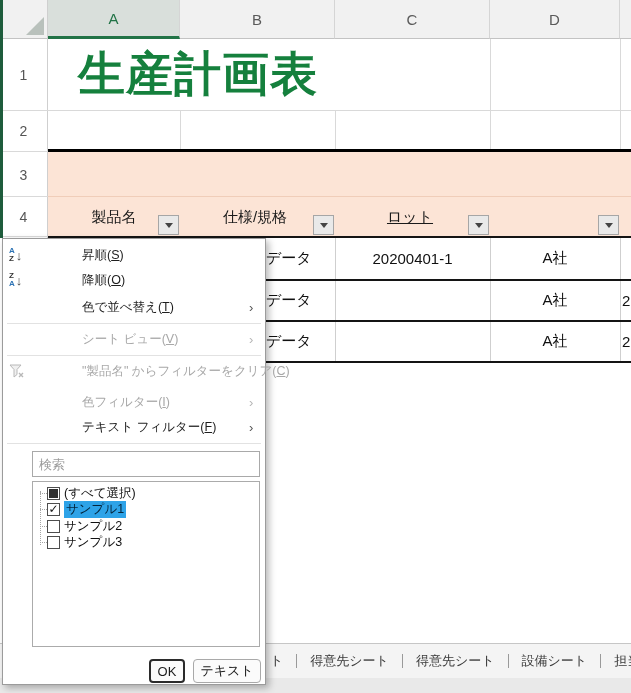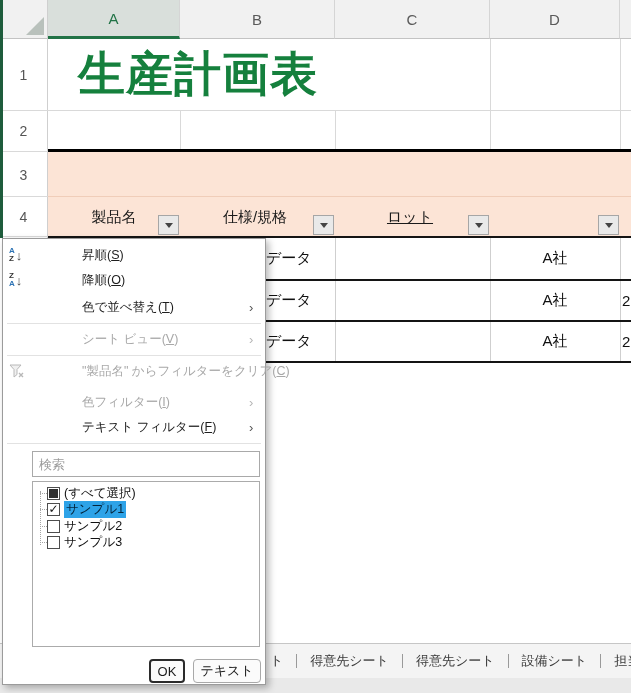--- a/index.html
+++ b/index.html
@@ -139,20 +139,21 @@
       <div class="tri"></div>
     </div>
 
   <div class="row-border" style="top:236px;"></div>
 
   <div class="gridline-v" style="left:335px;top:238px;height:124px;background:#cfcfcf;"></div>
   <div class="gridline-v" style="left:490px;top:238px;height:124px;background:#cfcfcf;"></div>
   <div class="gridline-v" style="left:620px;top:238px;height:124px;background:#cfcfcf;"></div>
 
   <div class="cell-text" style="left:266px;top:238px;height:41px;">データ</div>
+  <div class="cell-text ctr" style="left:335px;top:238px;width:155px;height:41px;">20200401-1</div>
   <div class="cell-text ctr" style="left:490px;top:238px;width:130px;height:41px;">A社</div>
   <div class="row-border" style="top:279px;"></div>
 
   <div class="cell-text" style="left:266px;top:281px;height:39px;">データ</div>
   <div class="cell-text ctr" style="left:490px;top:281px;width:130px;height:39px;">A社</div>
   <div class="cell-text" style="left:622px;top:281px;width:9px;height:39px;overflow:hidden;">2</div>
   <div class="row-border" style="top:320px;"></div>
 
   <div class="cell-text" style="left:266px;top:322px;height:39px;">データ</div>
   <div class="cell-text ctr" style="left:490px;top:322px;width:130px;height:39px;">A社</div>

